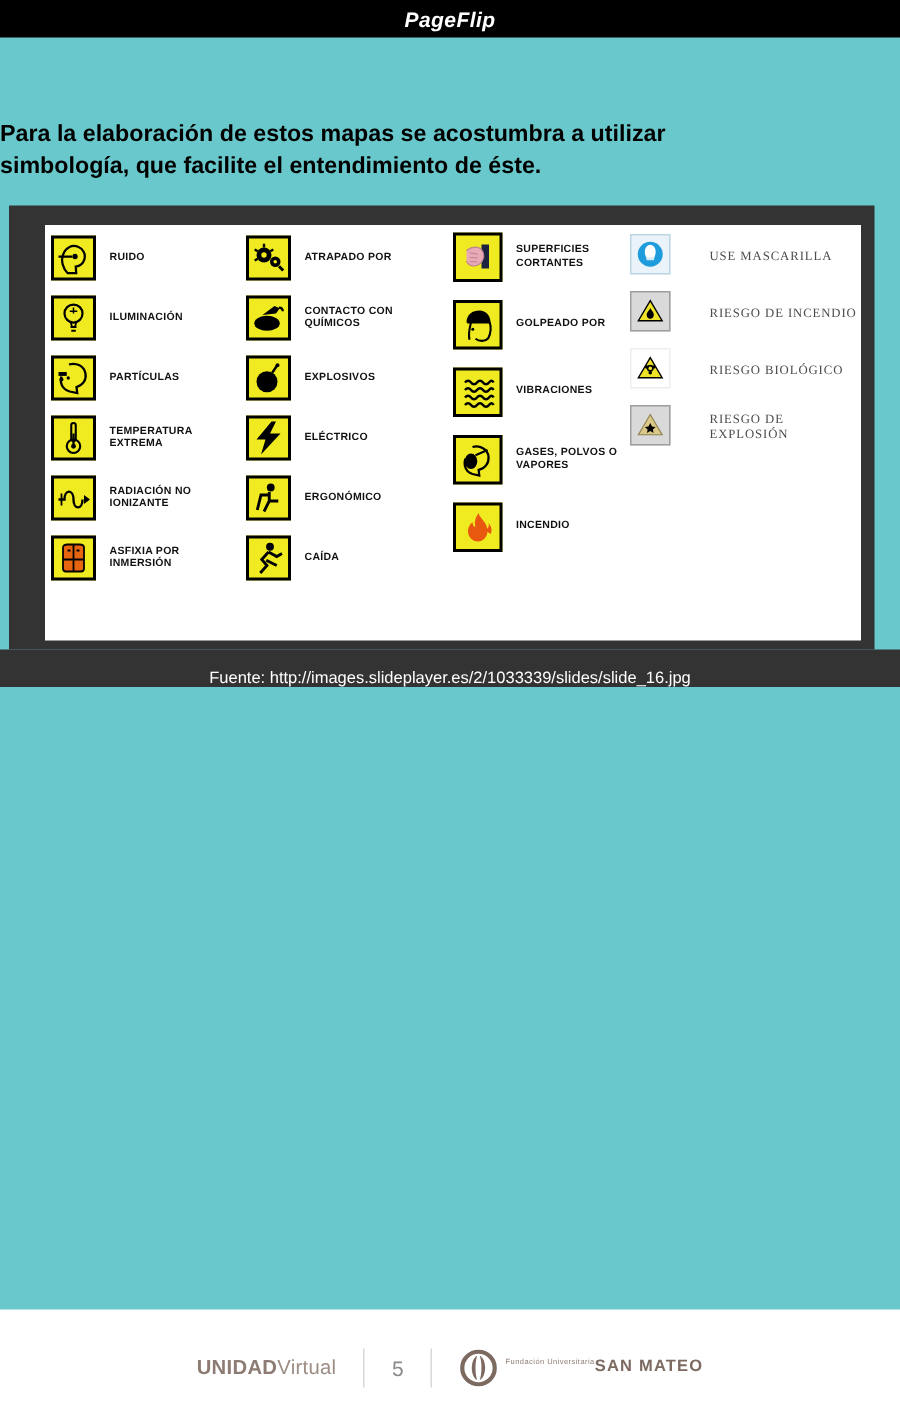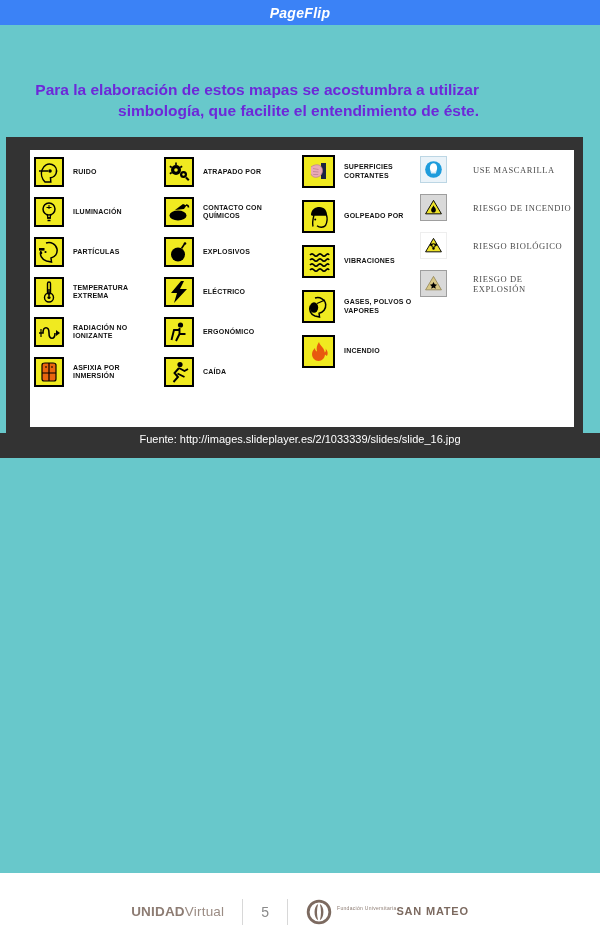--- a/index.html
+++ b/index.html
@@ -1,25 +1,25 @@
 <!DOCTYPE html>
 <html><head>
 <meta charset="utf-8">
 <style>
   html,body{margin:0;padding:0;}
   .page{position:relative;width:600px;height:950px;background:#68c8cb;overflow:hidden;
         font-family:"Liberation Sans",sans-serif;}
 
   
-  .topbar{position:absolute;top:0;left:0;width:600px;height:25px;background:#3b82f6;
+  .topbar{position:absolute;top:0;left:0;width:600px;height:25px;background:#000000;
           display:flex;align-items:center;justify-content:center;}
   .topbar .brand{color:#fff;font-size:14px;font-weight:bold;font-style:italic;letter-spacing:.3px;}
 
   
-  .heading{position:absolute;top:79px;left:0;width:479px;text-align:right;color:#6d28d9;
+  .heading{position:absolute;top:79px;left:0;width:479px;text-align:left;color:#000000;
            font-weight:bold;font-size:15.5px;line-height:21px;}
 
   
   .frame{position:absolute;top:137px;left:6px;width:577px;height:296px;background:#333;}
   .frame-inner{position:absolute;top:13px;left:24px;width:544px;height:277px;background:#fff;}
 
   .sym-col{position:absolute;display:flex;flex-direction:column;}
   .col1{left:4px;top:7px;gap:10px;}
   .col2{left:134px;top:7px;gap:10px;}
   .col3{left:272px;top:5px;gap:12px;}
@@ -38,21 +38,21 @@
   .tile svg{display:block;}
 
   .sym-label{font-size:7px;font-weight:bold;line-height:8.5px;color:#111;max-width:80px;
              text-transform:uppercase;letter-spacing:.2px;}
   .col2 .sym-label{max-width:90px;}
   .col4 .sym-label{font-family:"Liberation Serif",serif;font-weight:normal;font-size:8.5px;
                    color:#4c4c4c;letter-spacing:.6px;max-width:120px;line-height:10px;}
 
   
   .caption-bar{position:absolute;top:433px;left:0;width:600px;height:25px;background:#333;
-               color:#fff;font-size:11px;display:flex;align-items:flex-start;justify-content:center;}
+               color:#fff;font-size:11px;display:flex;align-items:flex-end;justify-content:center;}
 
   
   .content-box{position:absolute;top:517px;left:0;width:600px;height:112px;background:#fff;
                box-sizing:border-box;padding:24px 40px 0 25px;}
   .content-box p{margin:0;font-size:16.5px;line-height:20.5px;color:#3d3d3d;}
 
   
   .footer{position:absolute;top:873px;left:0;width:600px;height:77px;background:#fff;
           display:flex;align-items:center;justify-content:center;gap:18px;}
   .brandline{color:#8d7c73;font-size:13.5px;letter-spacing:.2px;}

